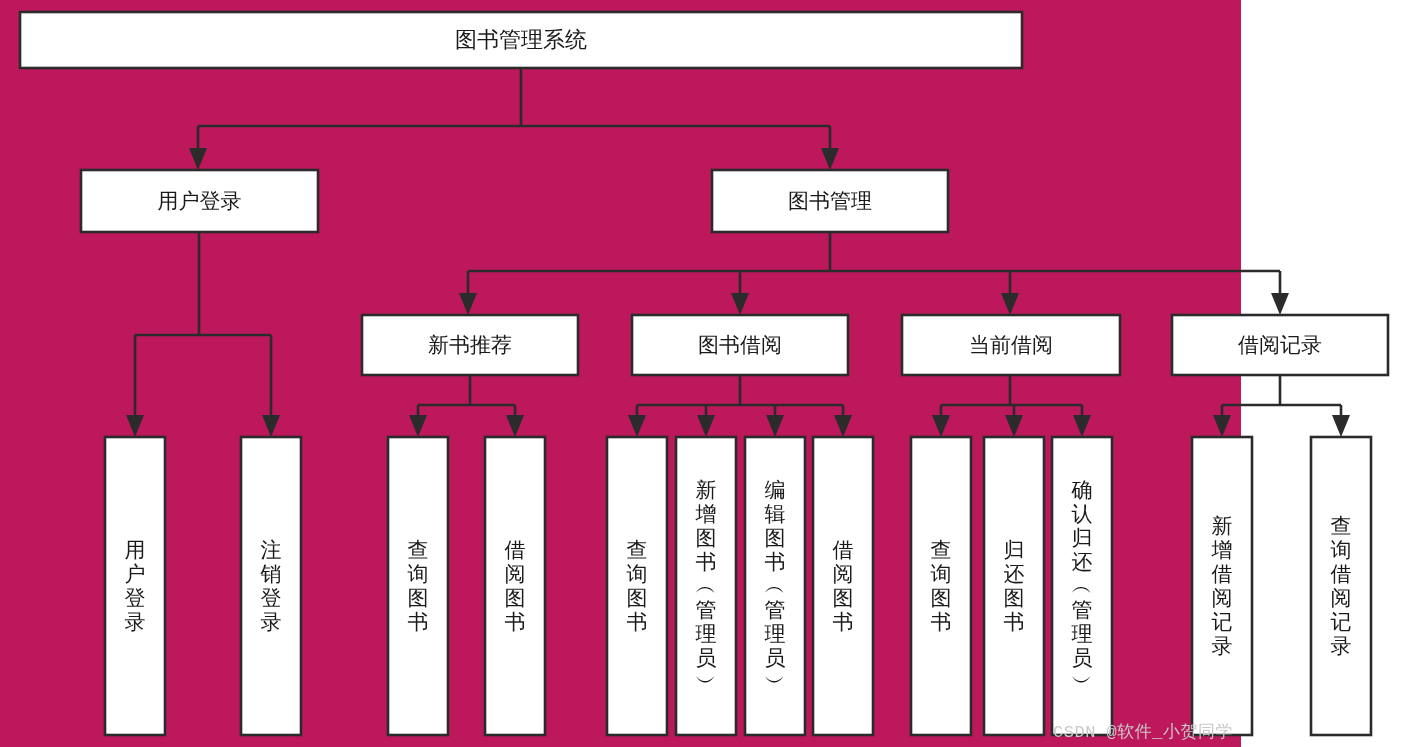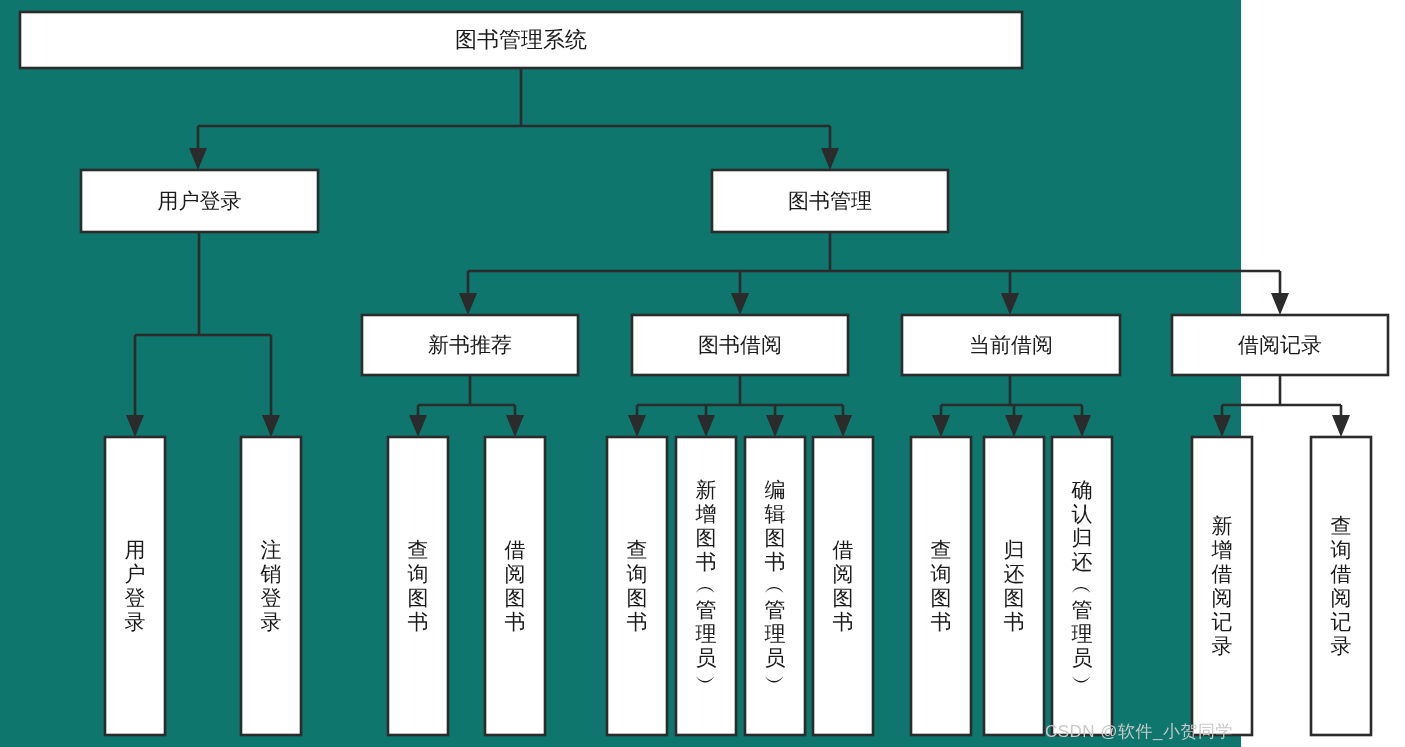--- a/index.html
+++ b/index.html
@@ -10,21 +10,21 @@
   body {
     width: 1405px;
     height: 747px;
     font-family: "DejaVu Sans", "Liberation Sans", sans-serif;
     overflow: hidden;
   }
   #diagram-root {
     position: relative;
     width: 1241px;
     height: 747px;
-    background: #0f766e;
+    background: #be185d;
   }
   svg.diagram-canvas {
     position: absolute;
     left: 0;
     top: 0;
     width: 1405px;
     height: 747px;
   }
   .node-box {
     fill: #ffffff;
@@ -54,21 +54,21 @@
     stroke-linecap: butt;
   }
   .arrow-head {
     fill: #2b2b2b;
     stroke: none;
   }
   .watermark {
     position: absolute;
     right: 8px;
     bottom: 4px;
-    font-family: Liberation Sans, sans-serif;
+    font-family: Liberation Mono, monospace;
     font-size: 17px;
     color: #c9c9c9;
     white-space: nowrap;
     letter-spacing: 0.5px;
   }
 </style>
 </head>
 <body>
 
 <div id="diagram-root">

